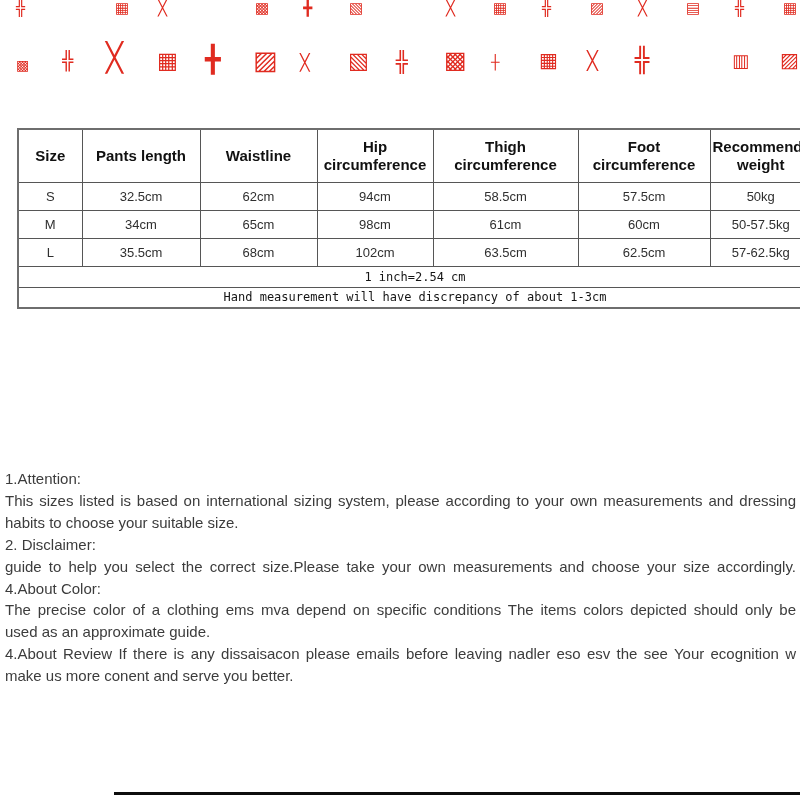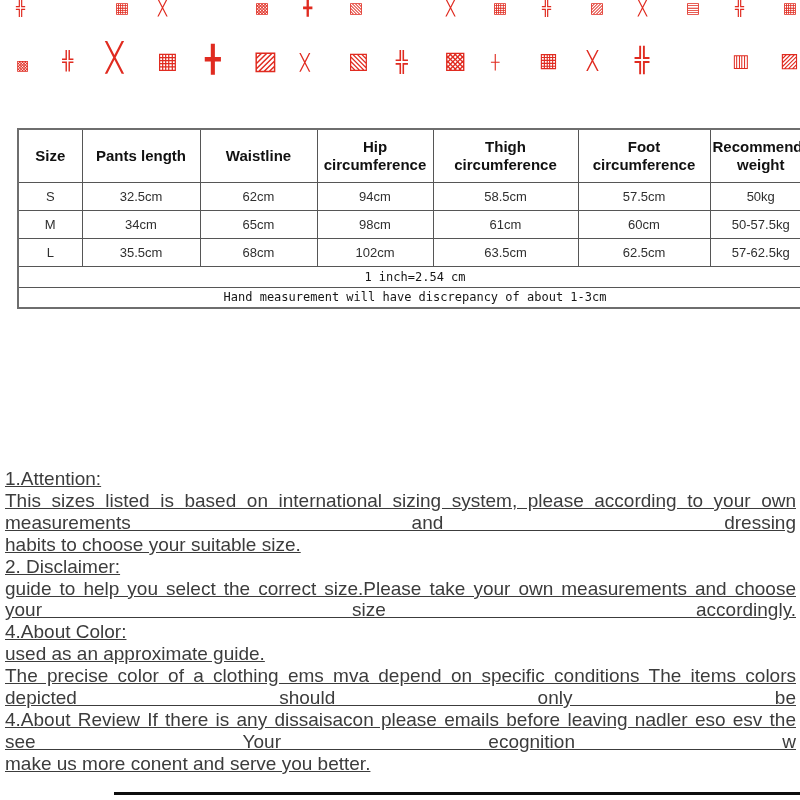--- a/index.html
+++ b/index.html
@@ -54,24 +54,23 @@
     font-size:12px;
     color:#151515;
     letter-spacing:0px;
   }
 
   
   .notes{
     position:absolute;
     left:5px;top:468px;
     width:791px;
-    font-size:19px;
+    font-size:15px;
     line-height:21.9px;
     color:#3c3c3c;
-    text-decoration:underline;
   }
   .notes .line{white-space:nowrap;}
   .notes .line.full{
     white-space:normal;
     text-align:justify;
     text-align-last:justify;
   }
 
   
   .bottom-line{
@@ -175,19 +174,19 @@
   </tbody>
 </table>
 
 <div class="notes">
   <div class="line">1.Attention:</div>
   <div class="line full">This sizes listed is based on international sizing system, please according to your own measurements and dressing</div>
   <div class="line">habits to choose your suitable size.</div>
   <div class="line">2. Disclaimer:</div>
   <div class="line full">guide to help you select the correct size.Please take your own measurements and choose your size accordingly.</div>
   <div class="line">4.About Color:</div>
+  <div class="line full">The precise color of a clothing ems mva depend on specific conditions The items colors depicted should only be</div>
   <div class="line">used as an approximate guide.</div>
-  <div class="line full">The precise color of a clothing ems mva depend on specific conditions The items colors depicted should only be</div>
   <div class="line full">4.About Review If there is any dissaisacon please emails before leaving nadler eso esv the see Your ecognition w</div>
   <div class="line">make us more conent and serve you better.</div>
 </div>
 
 <div class="bottom-line"></div>
 
 </body></html>

